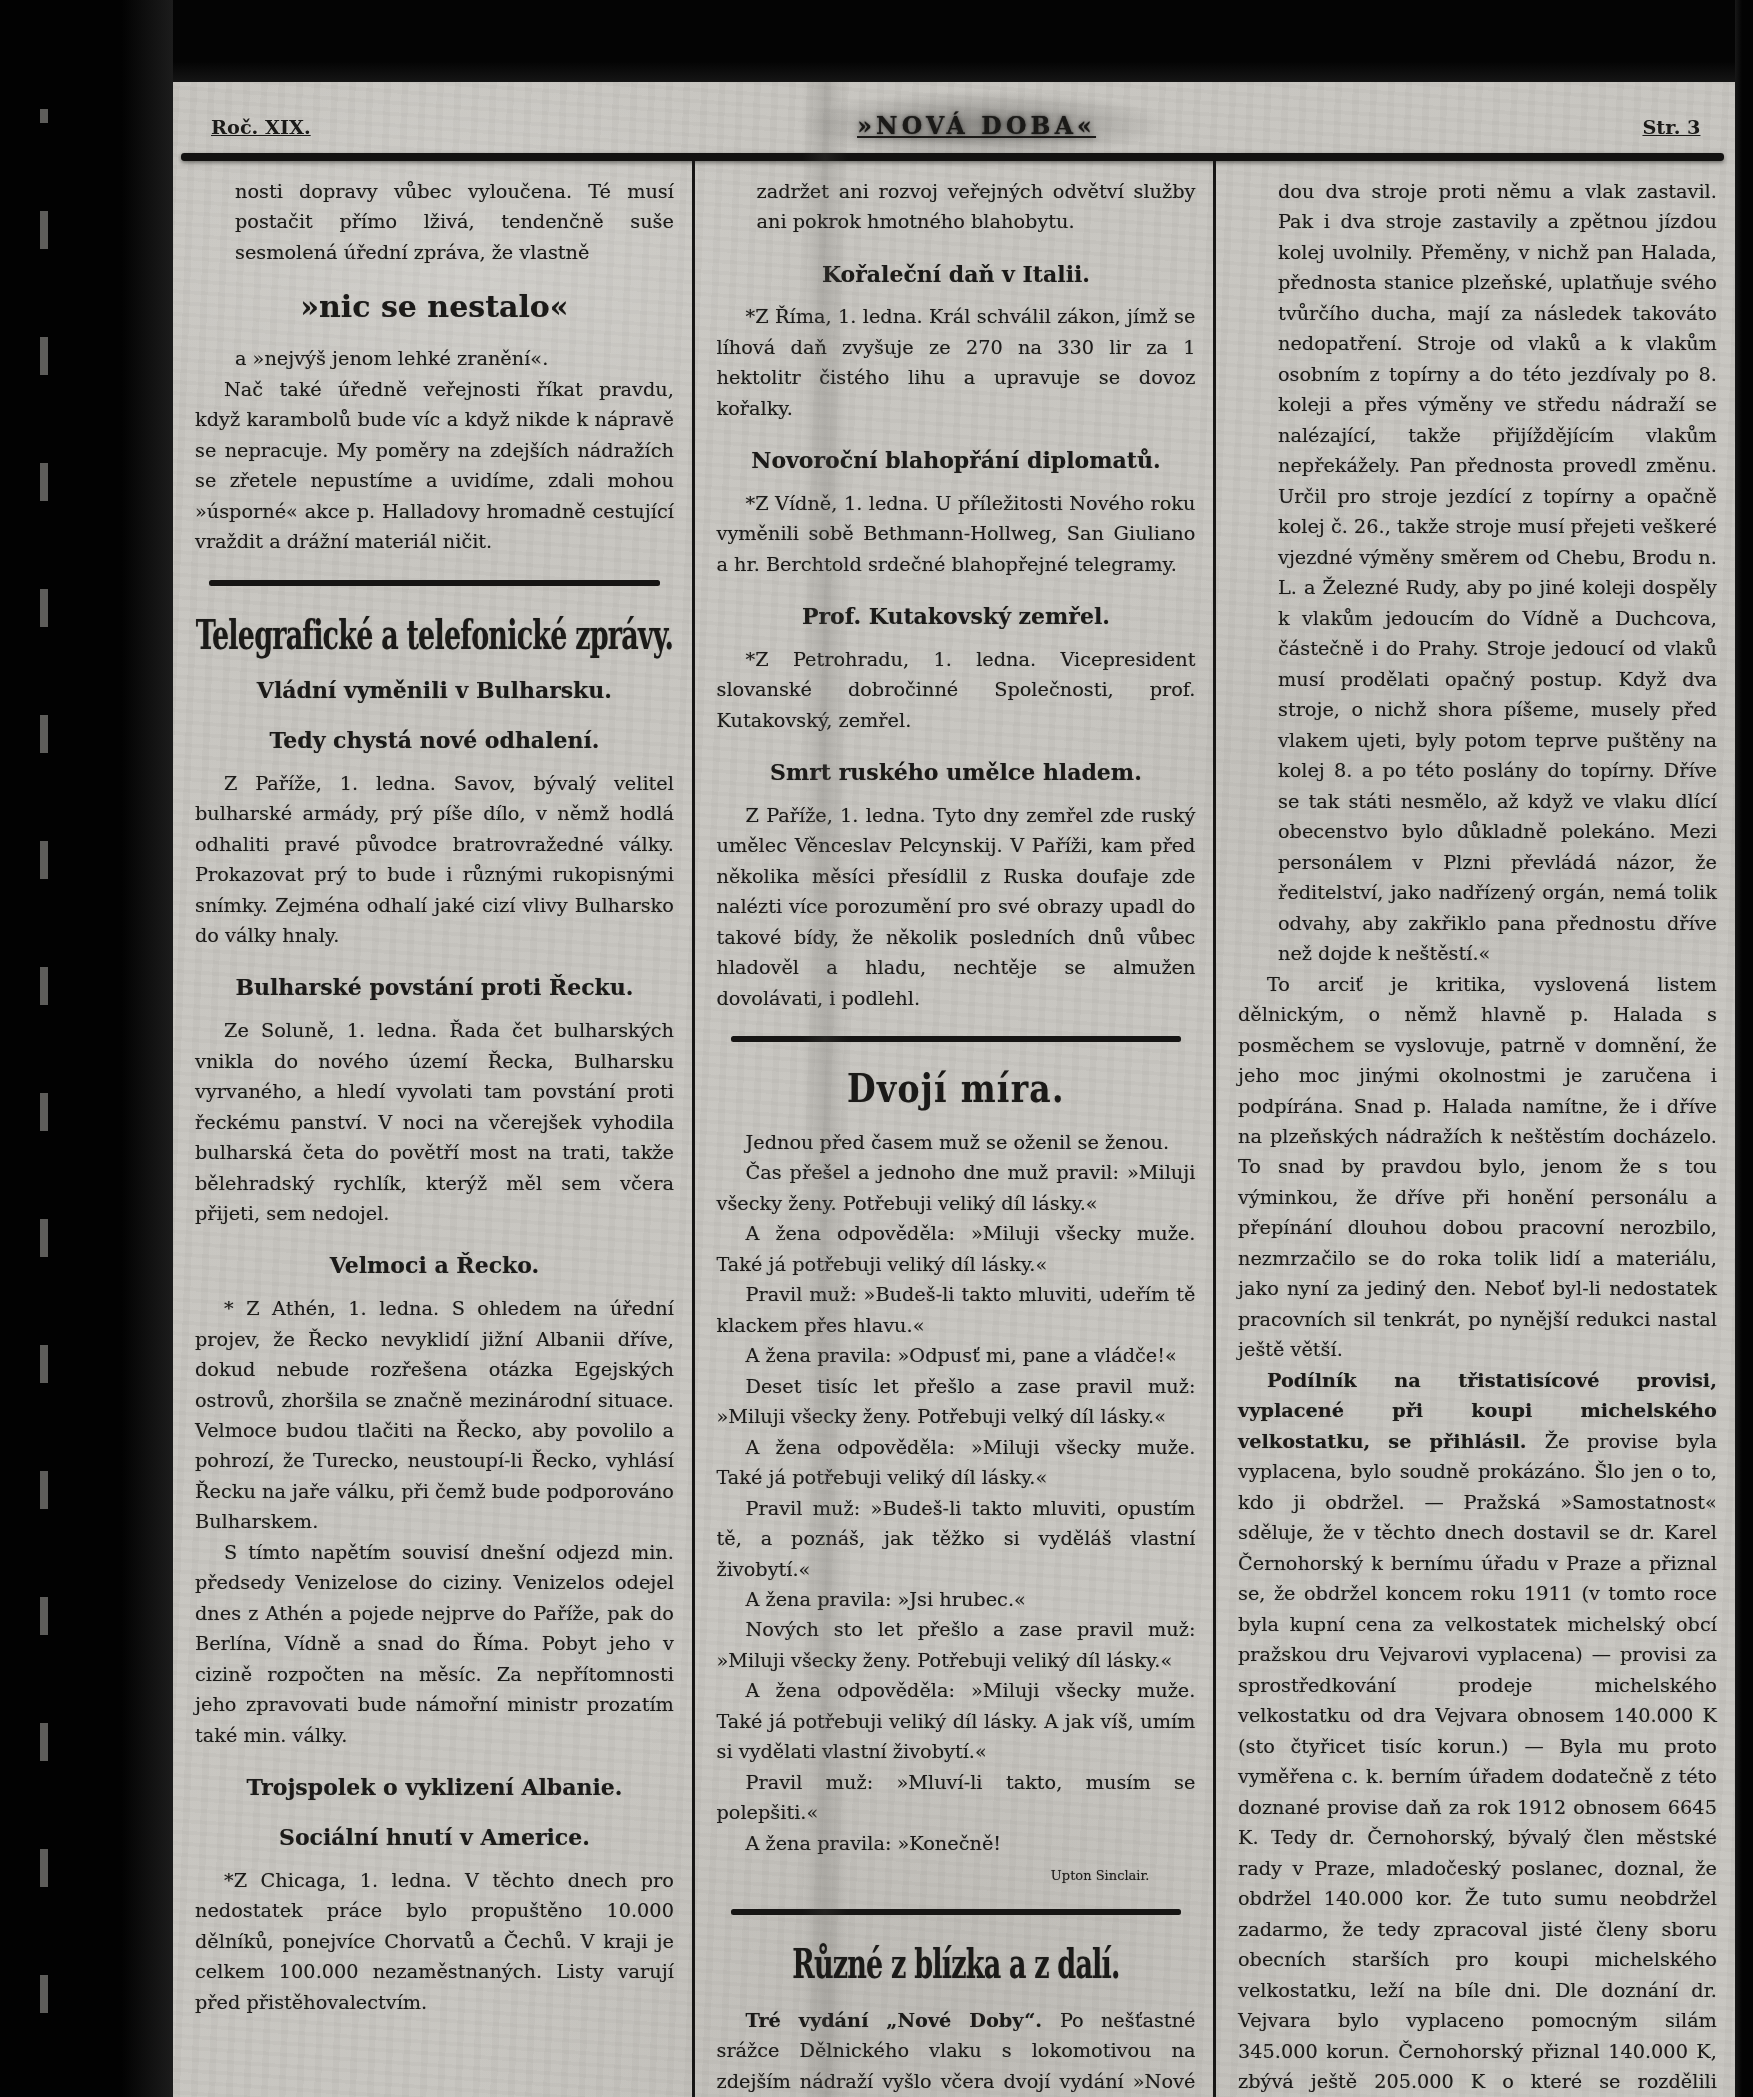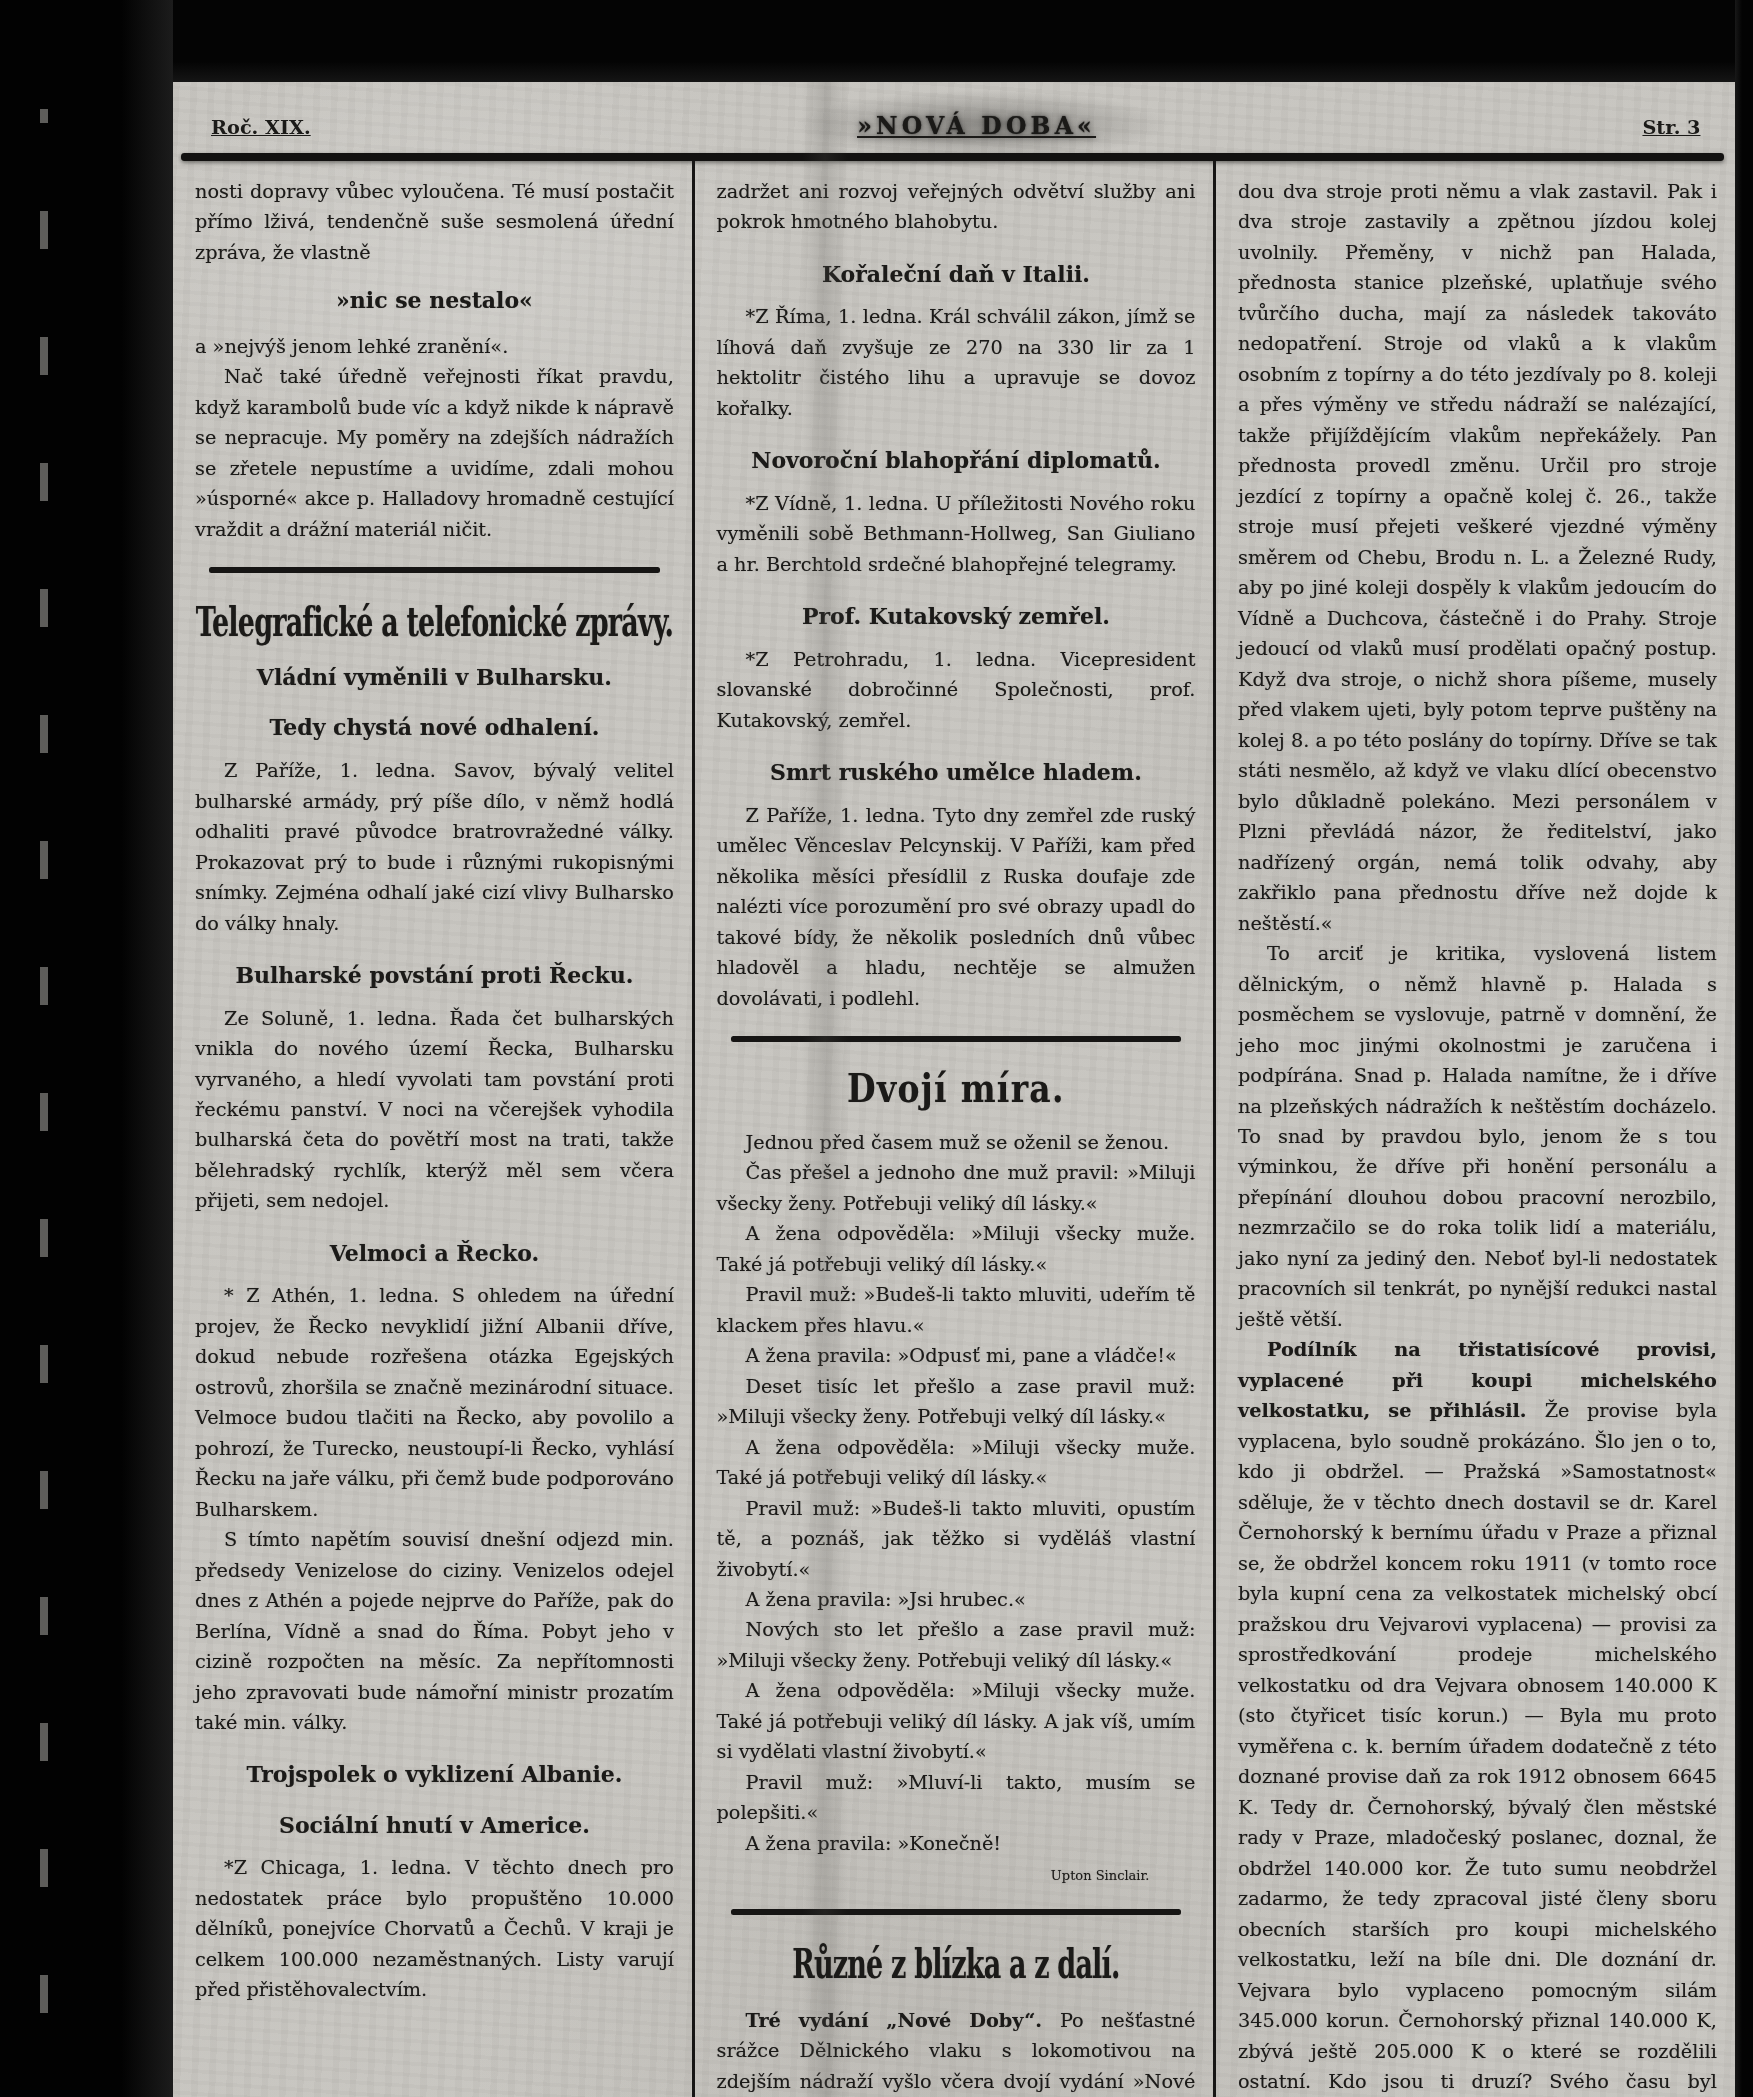--- a/index.html
+++ b/index.html
@@ -35,23 +35,23 @@
   .header-rule{height:8.4px;margin:12.6px 11px 0 8.4px;background:#121110;border-radius:3.4px;
     box-shadow:0 1.7px 4.2px rgba(20,20,18,.5);}
 
   .cols{display:flex;align-items:stretch;height:2194px;}
   .col{flex:1 1 0;padding:16px 17.6px 0 22px;overflow:hidden;
     font-size:19.3px;line-height:1.58;text-align:justify;
     text-shadow:0 0 0.8px rgba(28,26,24,.4);}
   .col.sep{border-left:3.4px solid #161514;}
 
   p.para{margin:0;text-indent:29px;}
-  p.para.cont{text-indent:0;}
+  p.para.cont{text-indent:0;margin-left:40px;}
   .lead{font-weight:700;}
-  .centerbold{text-align:center;font-weight:700;font-size:22px;margin:14.3px 0;text-indent:0;}
+  .centerbold{text-align:center;font-weight:700;font-size:30px;margin:14.3px 0;text-indent:0;}
   h3.subhead{text-align:center;font-weight:700;font-size:22px;margin:22.7px 0 14.3px;line-height:1.25;}
   h2.hxl{font-weight:700;font-size:27px;letter-spacing:-0.8px;white-space:nowrap;text-align:center;
     transform:scaleY(1.5);transform-origin:50% 50%;margin:34px 0 27px;line-height:1.1;}
   h2.hmd{font-weight:700;font-size:33px;letter-spacing:1.3px;text-align:center;
     transform:scaleY(1.18);margin:29px 0 20px;line-height:1.1;}
   .rule{height:6.3px;background:#161514;margin:22px 14.3px;border-radius:2.5px;}
   .byline{text-align:right;padding-right:46px;margin:6.7px 0 7.6px;font-size:13px;}
 </style>
 </head>
 <body>

